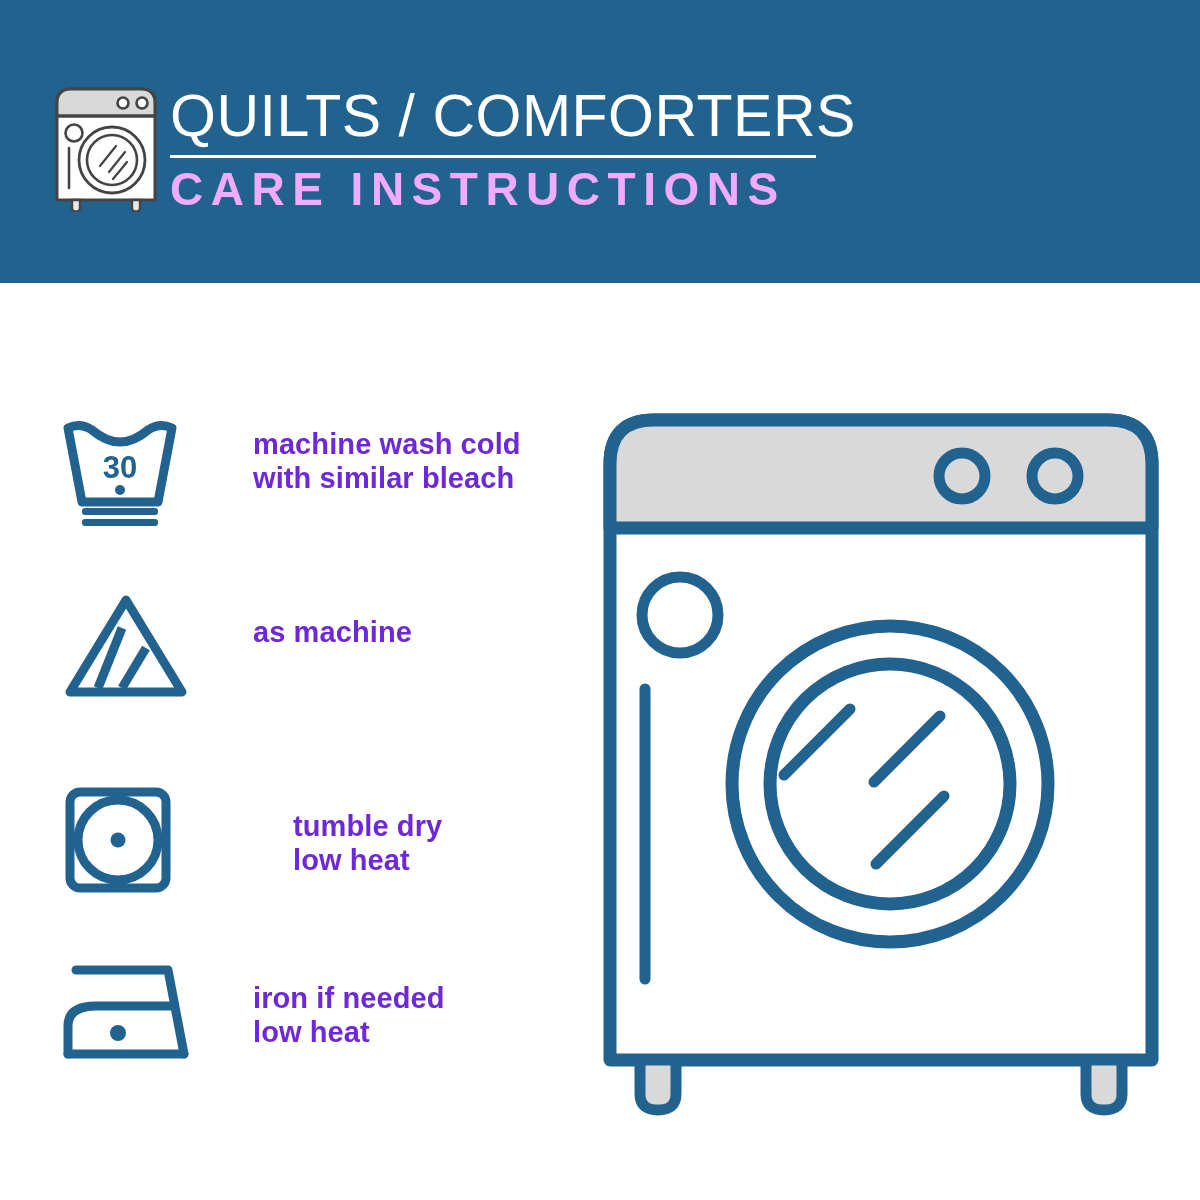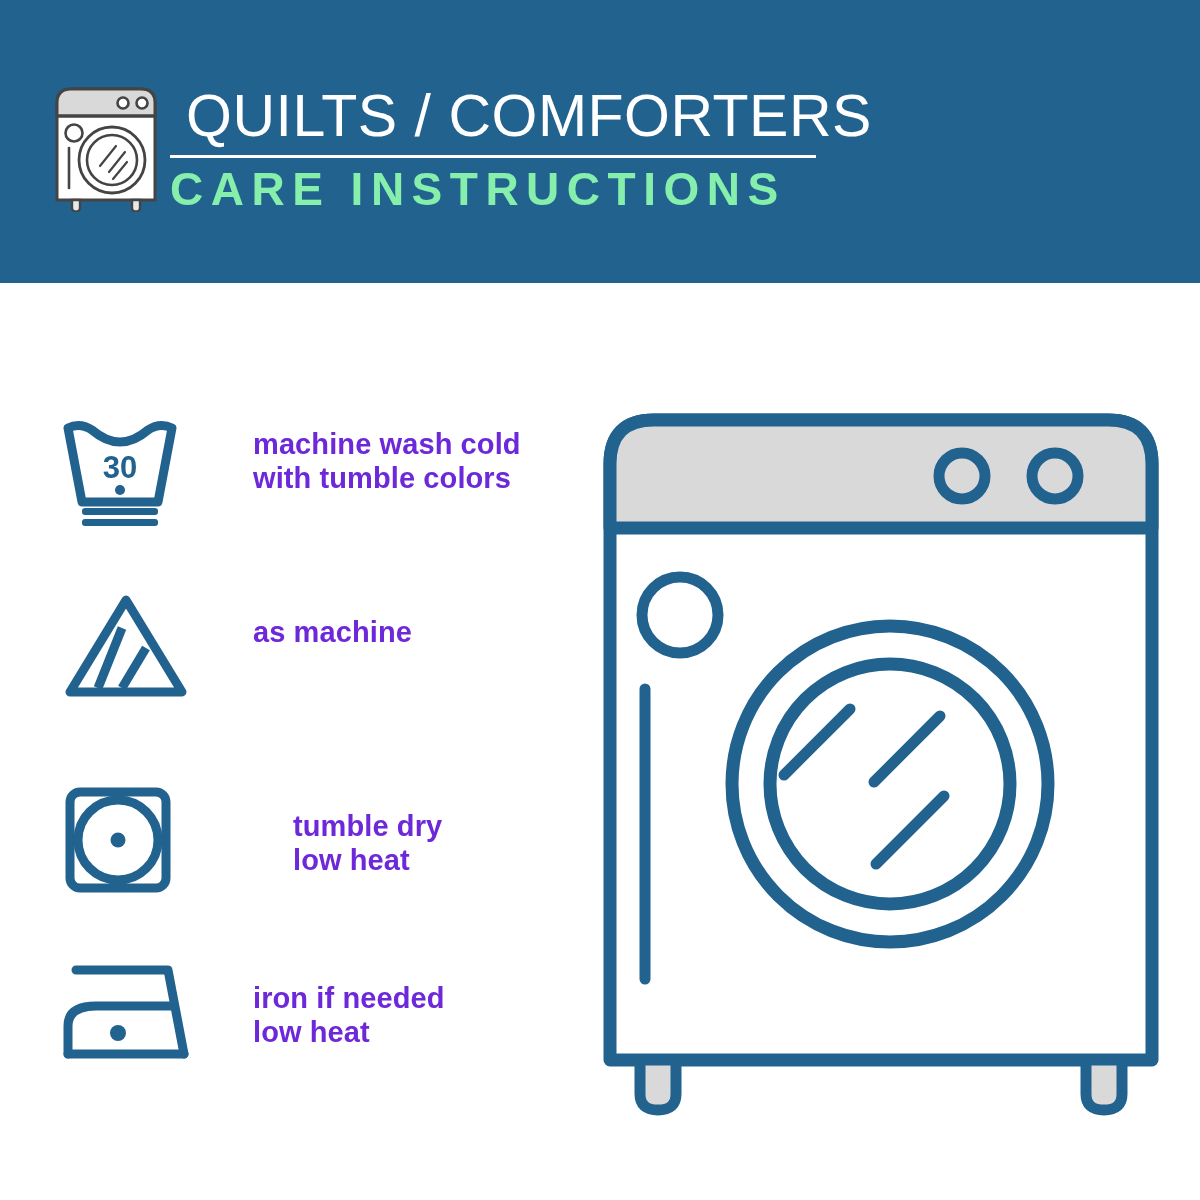--- a/index.html
+++ b/index.html
@@ -41,33 +41,32 @@
     top: 84px;
     width: 650px;
   }
   #title-primary {
     font-size: 59px;
     line-height: 64px;
     font-weight: 300;
     color: #ffffff;
     letter-spacing: 0.5px;
     white-space: nowrap;
-    margin-left: 16px;
   }
   #title-rule {
     width: 646px;
     height: 3px;
     background: #ffffff;
     margin: 7px 0 6px 0;
   }
   #title-secondary {
     font-size: 46px;
     line-height: 50px;
     font-weight: 700;
-    color: #86efac;
+    color: #f0abfc;
     letter-spacing: 7.5px;
     white-space: nowrap;
   }
 
   
   #care-list {
     position: absolute;
     left: 0;
     top: 0;
     width: 560px;
@@ -167,21 +166,21 @@
           <text x="58" y="60" text-anchor="middle" font-family="'Liberation Sans', sans-serif" font-size="31" font-weight="700" fill="#22628f">30</text>
 
           <circle cx="58" cy="72" r="5" fill="#22628f"></circle>
 
           <rect x="20" y="90" width="76" height="7" rx="3" fill="#22628f"></rect>
           <rect x="20" y="101" width="76" height="7" rx="3" fill="#22628f"></rect>
         </svg>
       </div>
       <div class="care-text" id="care-text-wash">
         <div>machine wash cold</div>
-        <div>with tumble colors</div>
+        <div>with similar bleach</div>
       </div>
     </div>
 
     <div class="care-row" id="care-row-bleach">
       <div class="care-symbol">
         <svg width="128" height="106" viewBox="0 0 128 106" xmlns="http://www.w3.org/2000/svg">
 
           <path d="M64 8 L120 100 L8 100 Z" fill="none" stroke="#22628f" stroke-width="9" stroke-linejoin="round"></path>
 
           <line x1="60" y1="36" x2="36" y2="96" stroke="#22628f" stroke-width="9" stroke-linecap="butt"></line>

